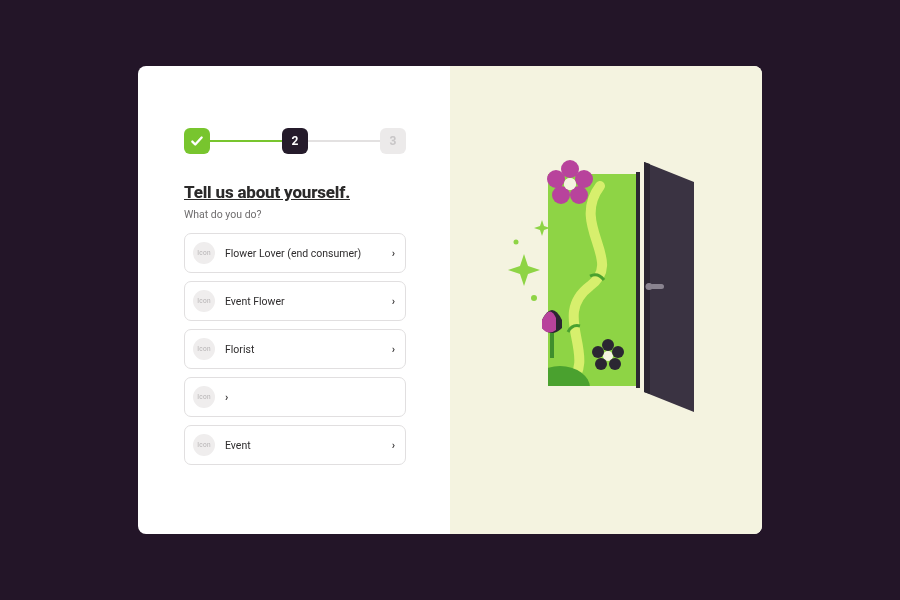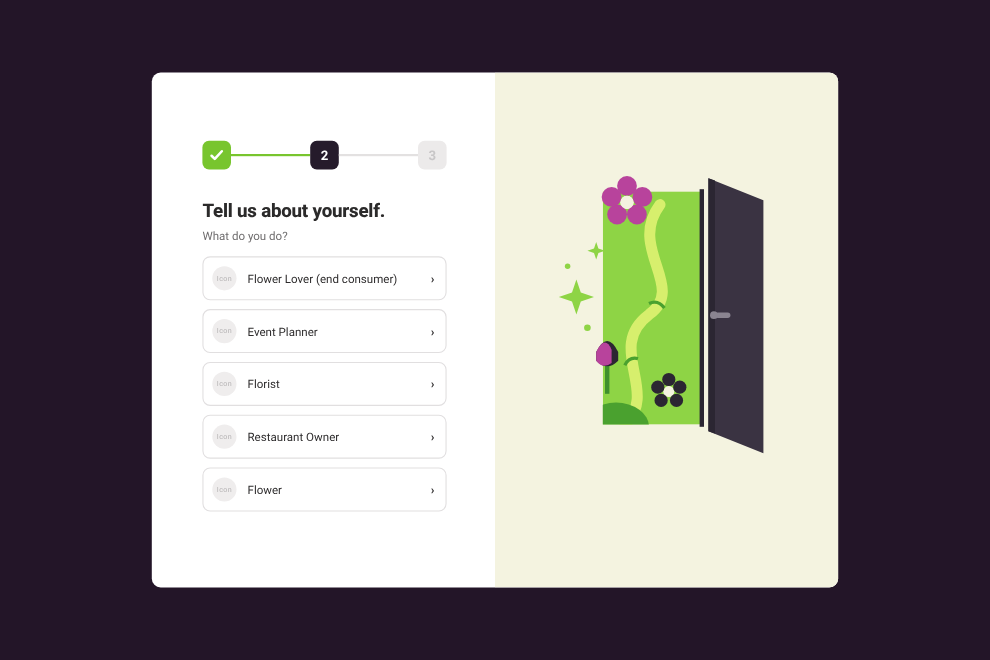--- a/index.html
+++ b/index.html
@@ -60,20 +60,21 @@
   }
   .step-line.done { background: #78c52e; }
   .check-icon svg { width: 14px; height: 14px; display: block; }
 
   .heading {
     font-size: 17px;
     font-weight: 800;
     color: #2b2a2a;
     letter-spacing: -0.2px;
     margin-bottom: 6px;
+    text-decoration: underline;
   }
   .subheading {
     font-size: 10.5px;
     color: #6f6d6e;
     margin-bottom: 12px;
   }
 
   .option-list { display: flex; flex-direction: column; gap: 8px; }
   .option {
     display: flex;
@@ -145,39 +146,38 @@
     <div class="option-list">
 
       <div class="option">
         <div class="option-icon">Icon</div>
         <div class="option-label">Flower Lover (end consumer)</div>
         <div class="option-chevron">›</div>
       </div>
 
       <div class="option">
         <div class="option-icon">Icon</div>
-        <div class="option-label">Event Planner</div>
+        <div class="option-label">Event Flower</div>
         <div class="option-chevron">›</div>
       </div>
 
       <div class="option">
         <div class="option-icon">Icon</div>
         <div class="option-label">Florist</div>
         <div class="option-chevron">›</div>
       </div>
 
       <div class="option">
         <div class="option-icon">Icon</div>
-        <div class="option-label">Restaurant Owner</div>
-        <div class="option-chevron">›</div>
-      </div>
-
-      <div class="option">
-        <div class="option-icon">Icon</div>
-        <div class="option-label">Flower</div>
+        <div class="option-chevron">›</div>
+      </div>
+
+      <div class="option">
+        <div class="option-icon">Icon</div>
+        <div class="option-label">Event</div>
         <div class="option-chevron">›</div>
       </div>
 
     </div>
   </div>
 
   <div class="right-panel">
     <div class="illus">
       <svg viewBox="0 0 312 468" xmlns="http://www.w3.org/2000/svg">
 

